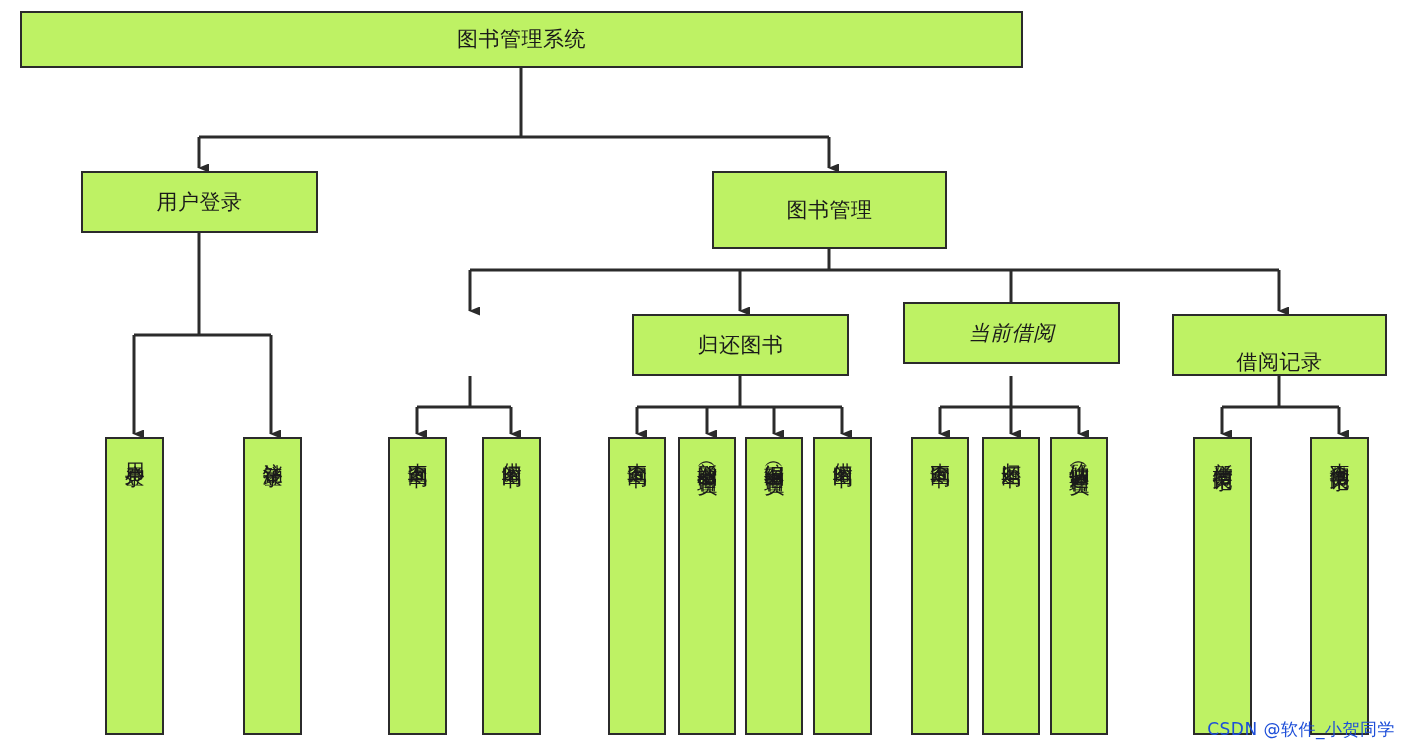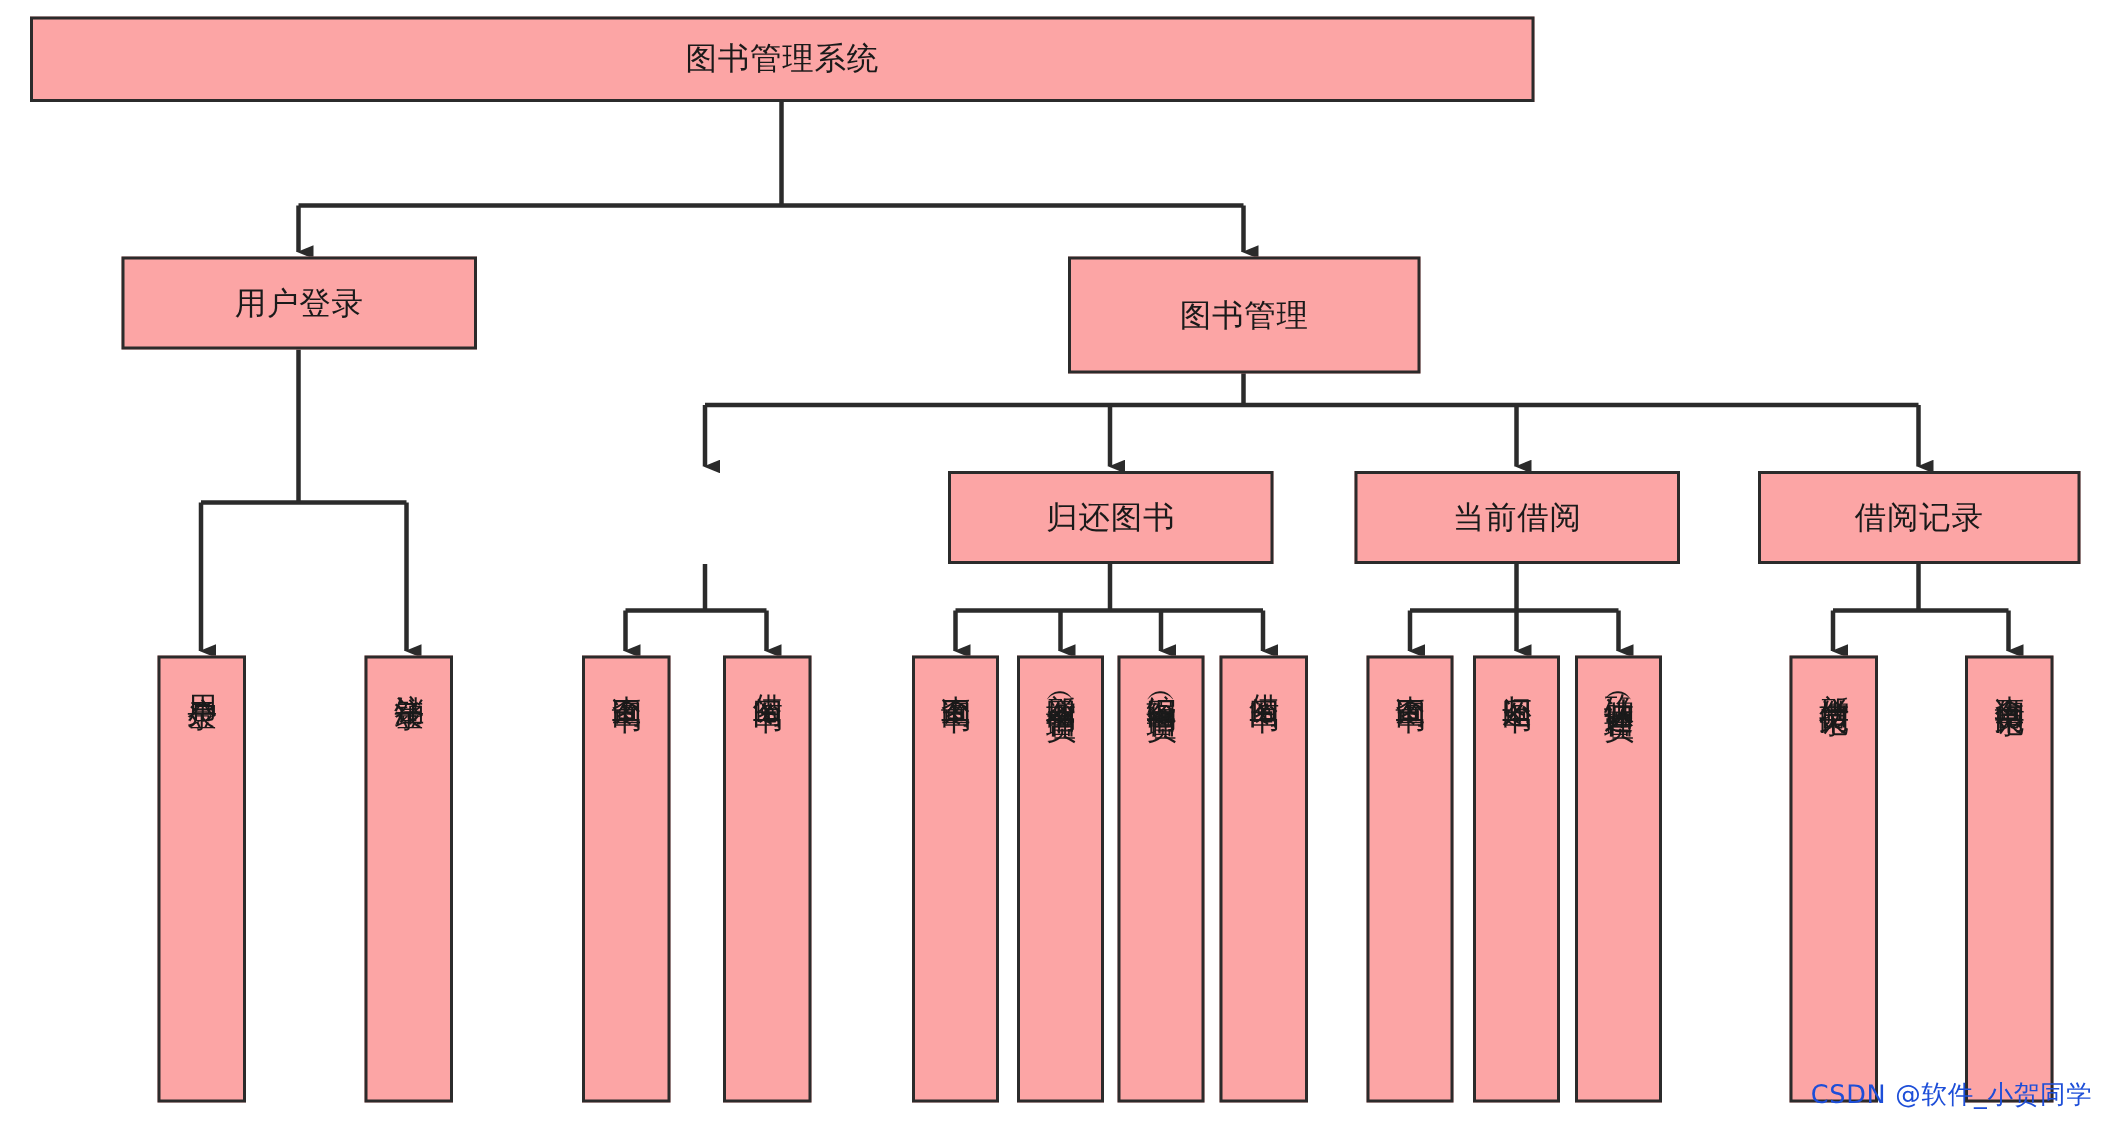--- a/index.html
+++ b/index.html
@@ -22,21 +22,21 @@
     left: 0;
     top: 0;
     width: 1405px;
     height: 747px;
     pointer-events: none;
   }
   .node {
     position: absolute;
     box-sizing: border-box;
     border: 2.5px solid #2b2b2b;
-    background: #fca5a5;
+    background: #bef264;
     display: flex;
     align-items: center;
     justify-content: center;
     color: #1a1a1a;
     z-index: 3;
   }
   .node .label {
     display: block;
     font-size: 21px;
     line-height: 1.16;
@@ -130,24 +130,24 @@
   <div class="node" style="left:81px;top:171px;width:237px;height:62px;">
     <span class="label">用户登录</span>
   </div>
   <div class="node" style="left:712px;top:171px;width:235px;height:78px;">
     <span class="label">图书管理</span>
   </div>
 
   <div class="node" style="left:632px;top:314px;width:217px;height:62px;">
     <span class="label">归还图书</span>
   </div>
-  <div class="node" style="left:903px;top:314px;width:217px;height:62px;">
+  <div class="node" style="left:903px;top:302px;width:217px;height:62px;font-style:italic;">
     <span class="label">当前借阅</span>
   </div>
-  <div class="node" style="left:1172px;top:314px;width:215px;height:62px;">
+  <div class="node" style="left:1172px;top:314px;width:215px;height:62px;align-items:flex-end;">
     <span class="label">借阅记录</span>
   </div>
 
   <div class="node vertical" style="left:105px;top:437px;width:59px;height:298px;">
     <span class="label">用户登录</span>
   </div>
   <div class="node vertical" style="left:243px;top:437px;width:59px;height:298px;">
     <span class="label">注销登录</span>
   </div>
 

